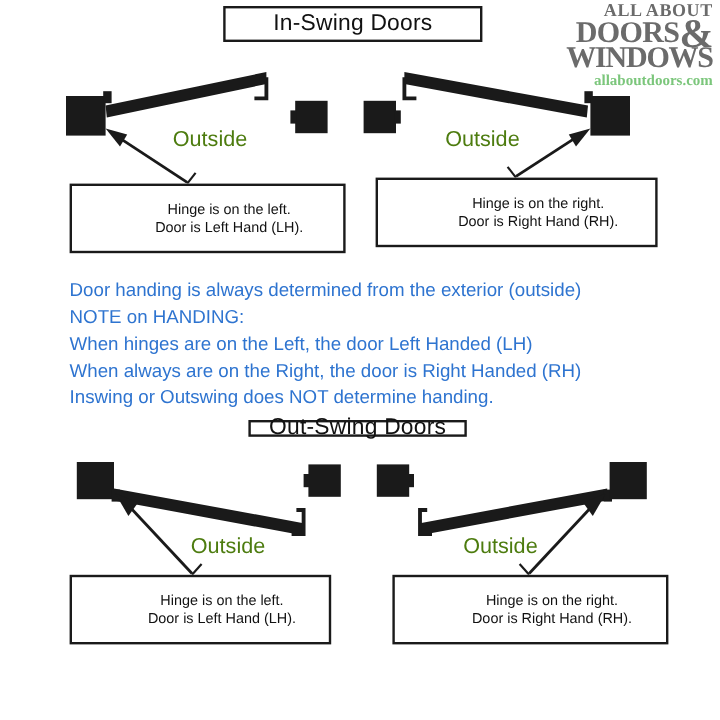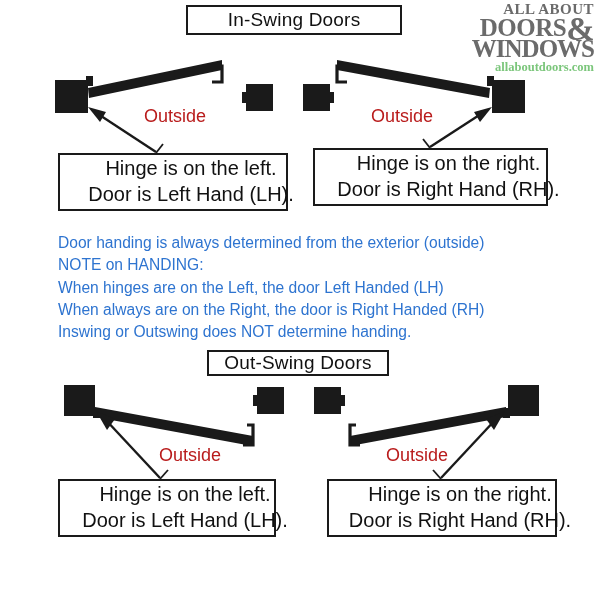--- a/index.html
+++ b/index.html
@@ -75,43 +75,43 @@
     background: #ffffff;
     box-sizing: border-box;
     display: flex;
     align-items: center;
     justify-content: center;
     font-size: 19px;
     color: #111111;
     letter-spacing: 0.2px;
   }
   #title-inswing { left: 186px; top: 5px;   width: 216px; height: 30px; }
-  #title-outswing{ left: 207px; top: 350px; width: 182px; height: 26px; }
+  #title-outswing{ left: 207px; top: 350px; width: 182px; height: 14px; }
   
   .outside-label {
     position: absolute;
     font-size: 18px;
-    color: #b91c1c;
+    color: #4d7c0f;
     white-space: nowrap;
   }
   #outside-tl { left: 144px; top: 106px; }
   #outside-tr { left: 371px; top: 106px; }
   #outside-bl { left: 159px; top: 445px; }
   #outside-br { left: 386px; top: 445px; }
   
   .callout {
     position: absolute;
     border: 2px solid #1a1a1a;
     background: #ffffff;
     box-sizing: border-box;
     display: flex;
     flex-direction: column;
     align-items: center;
     justify-content: center;
-    font-size: 20px;
+    font-size: 12px;
     color: #111111;
     line-height: 1.28;
     white-space: nowrap;
     padding-left: 36px;
   }
   #callout-tl { left: 58px;  top: 153px; width: 230px; height: 58px; }
   #callout-tr { left: 313px; top: 148px; width: 235px; height: 58px; }
   #callout-bl { left: 58px;  top: 479px; width: 218px; height: 58px; }
   #callout-br { left: 327px; top: 479px; width: 230px; height: 58px; }
   

